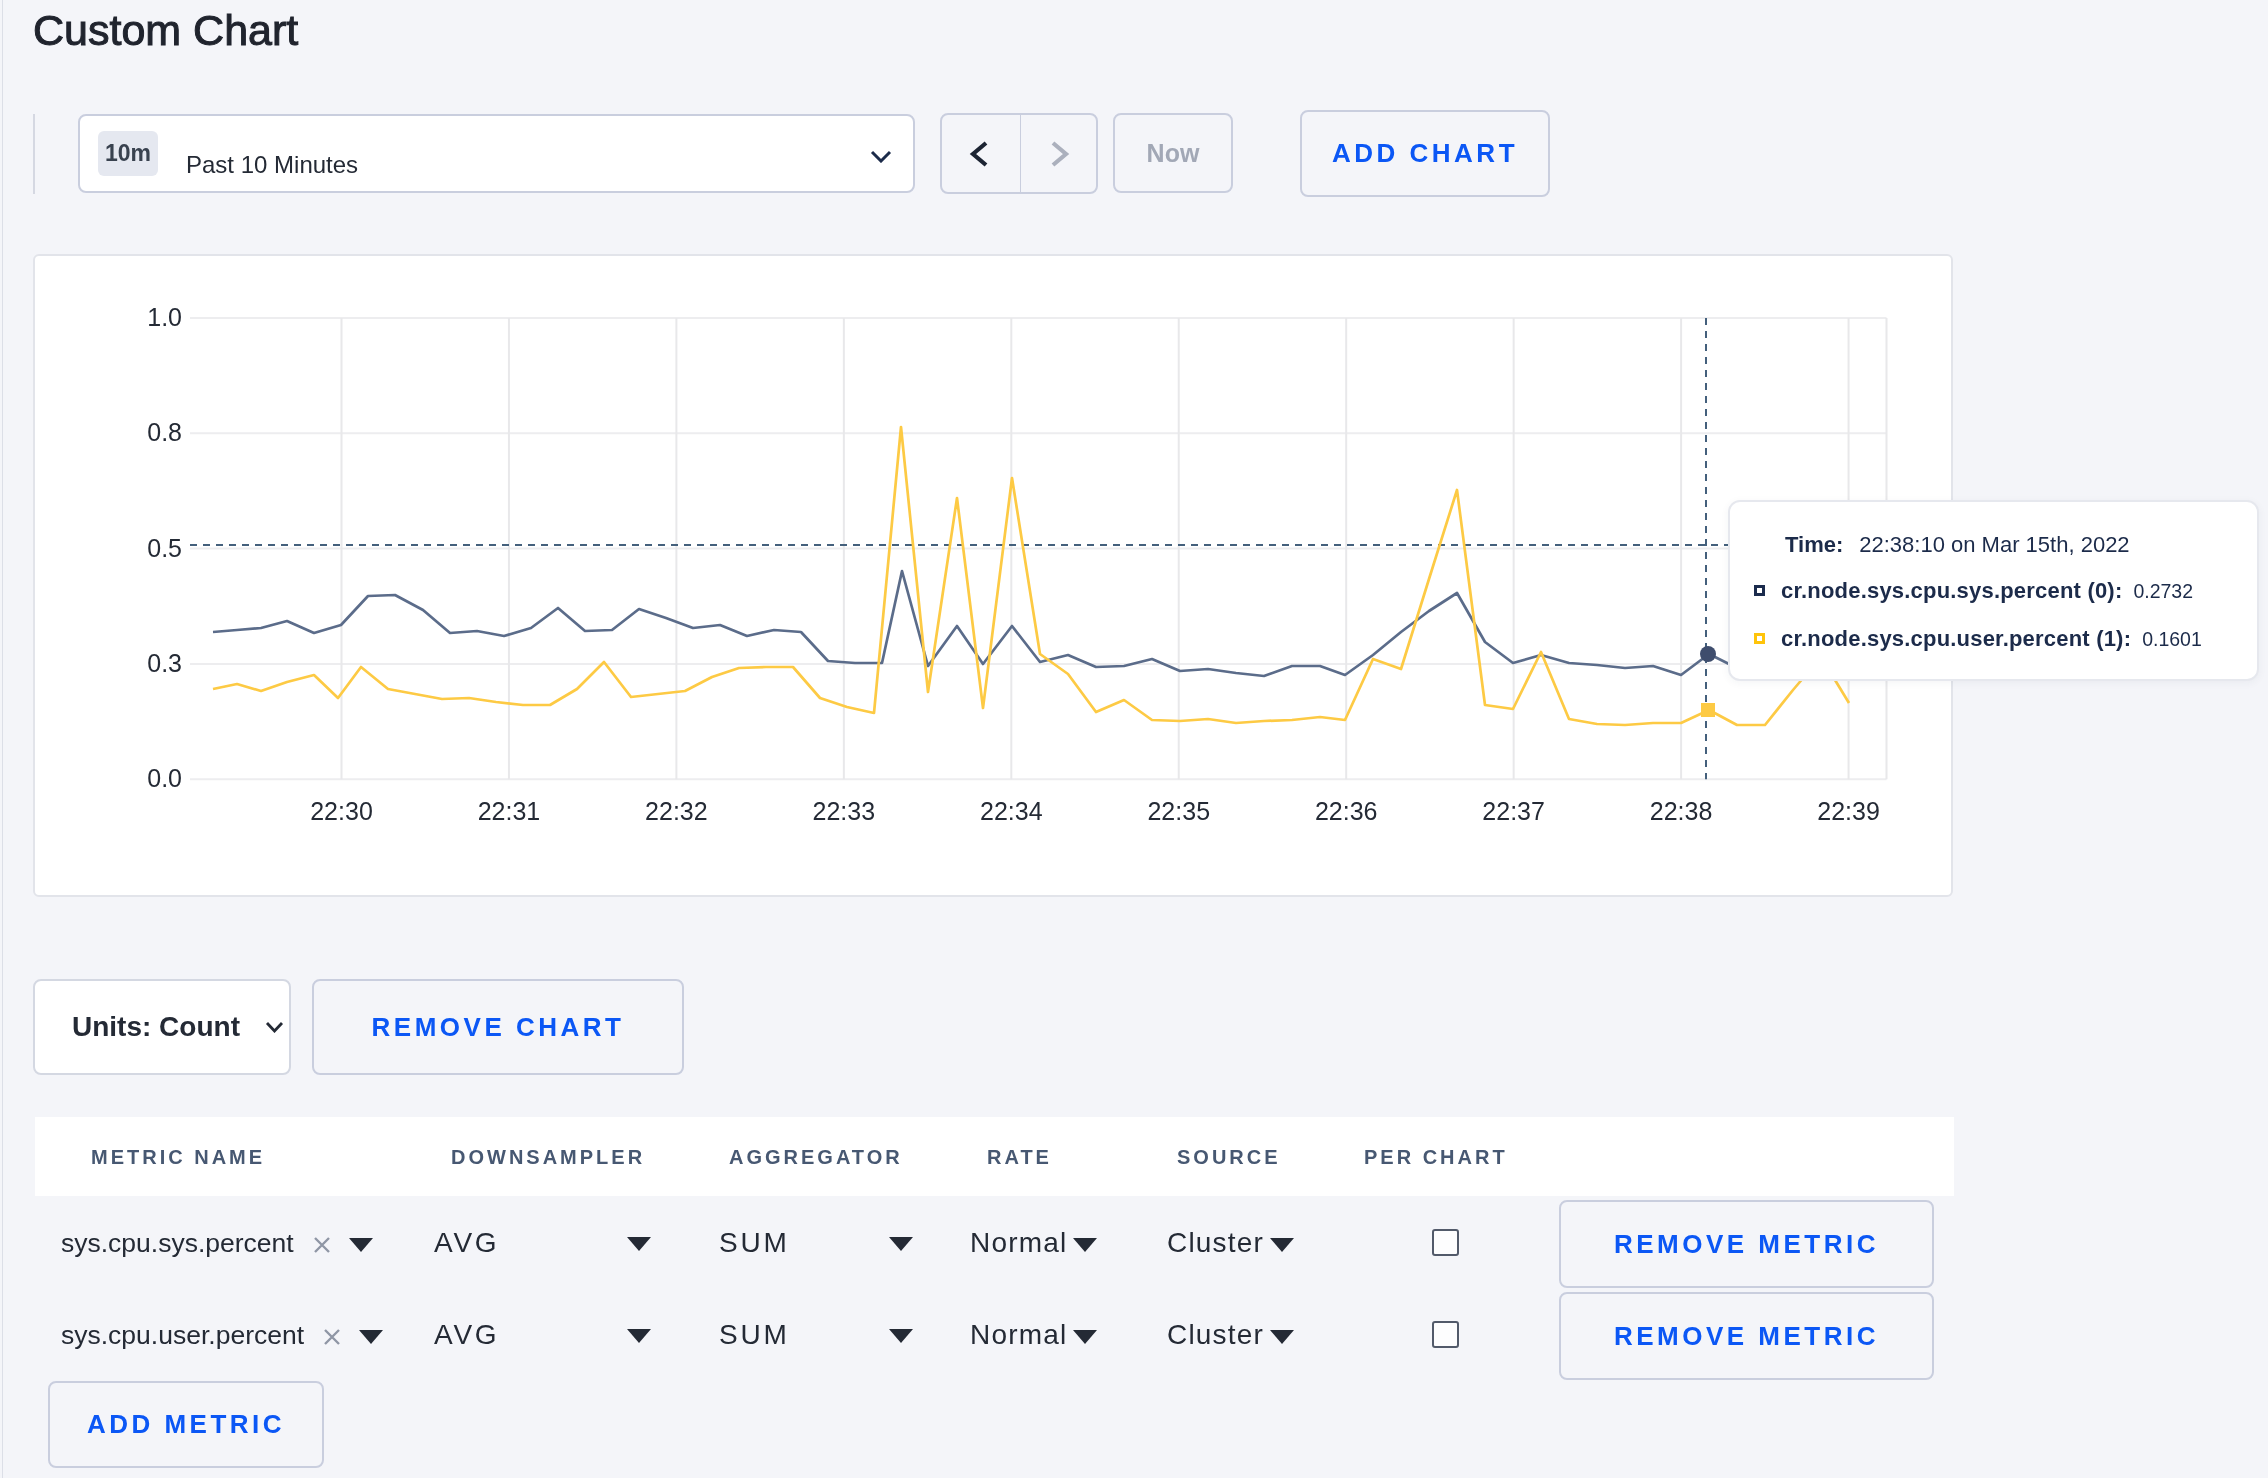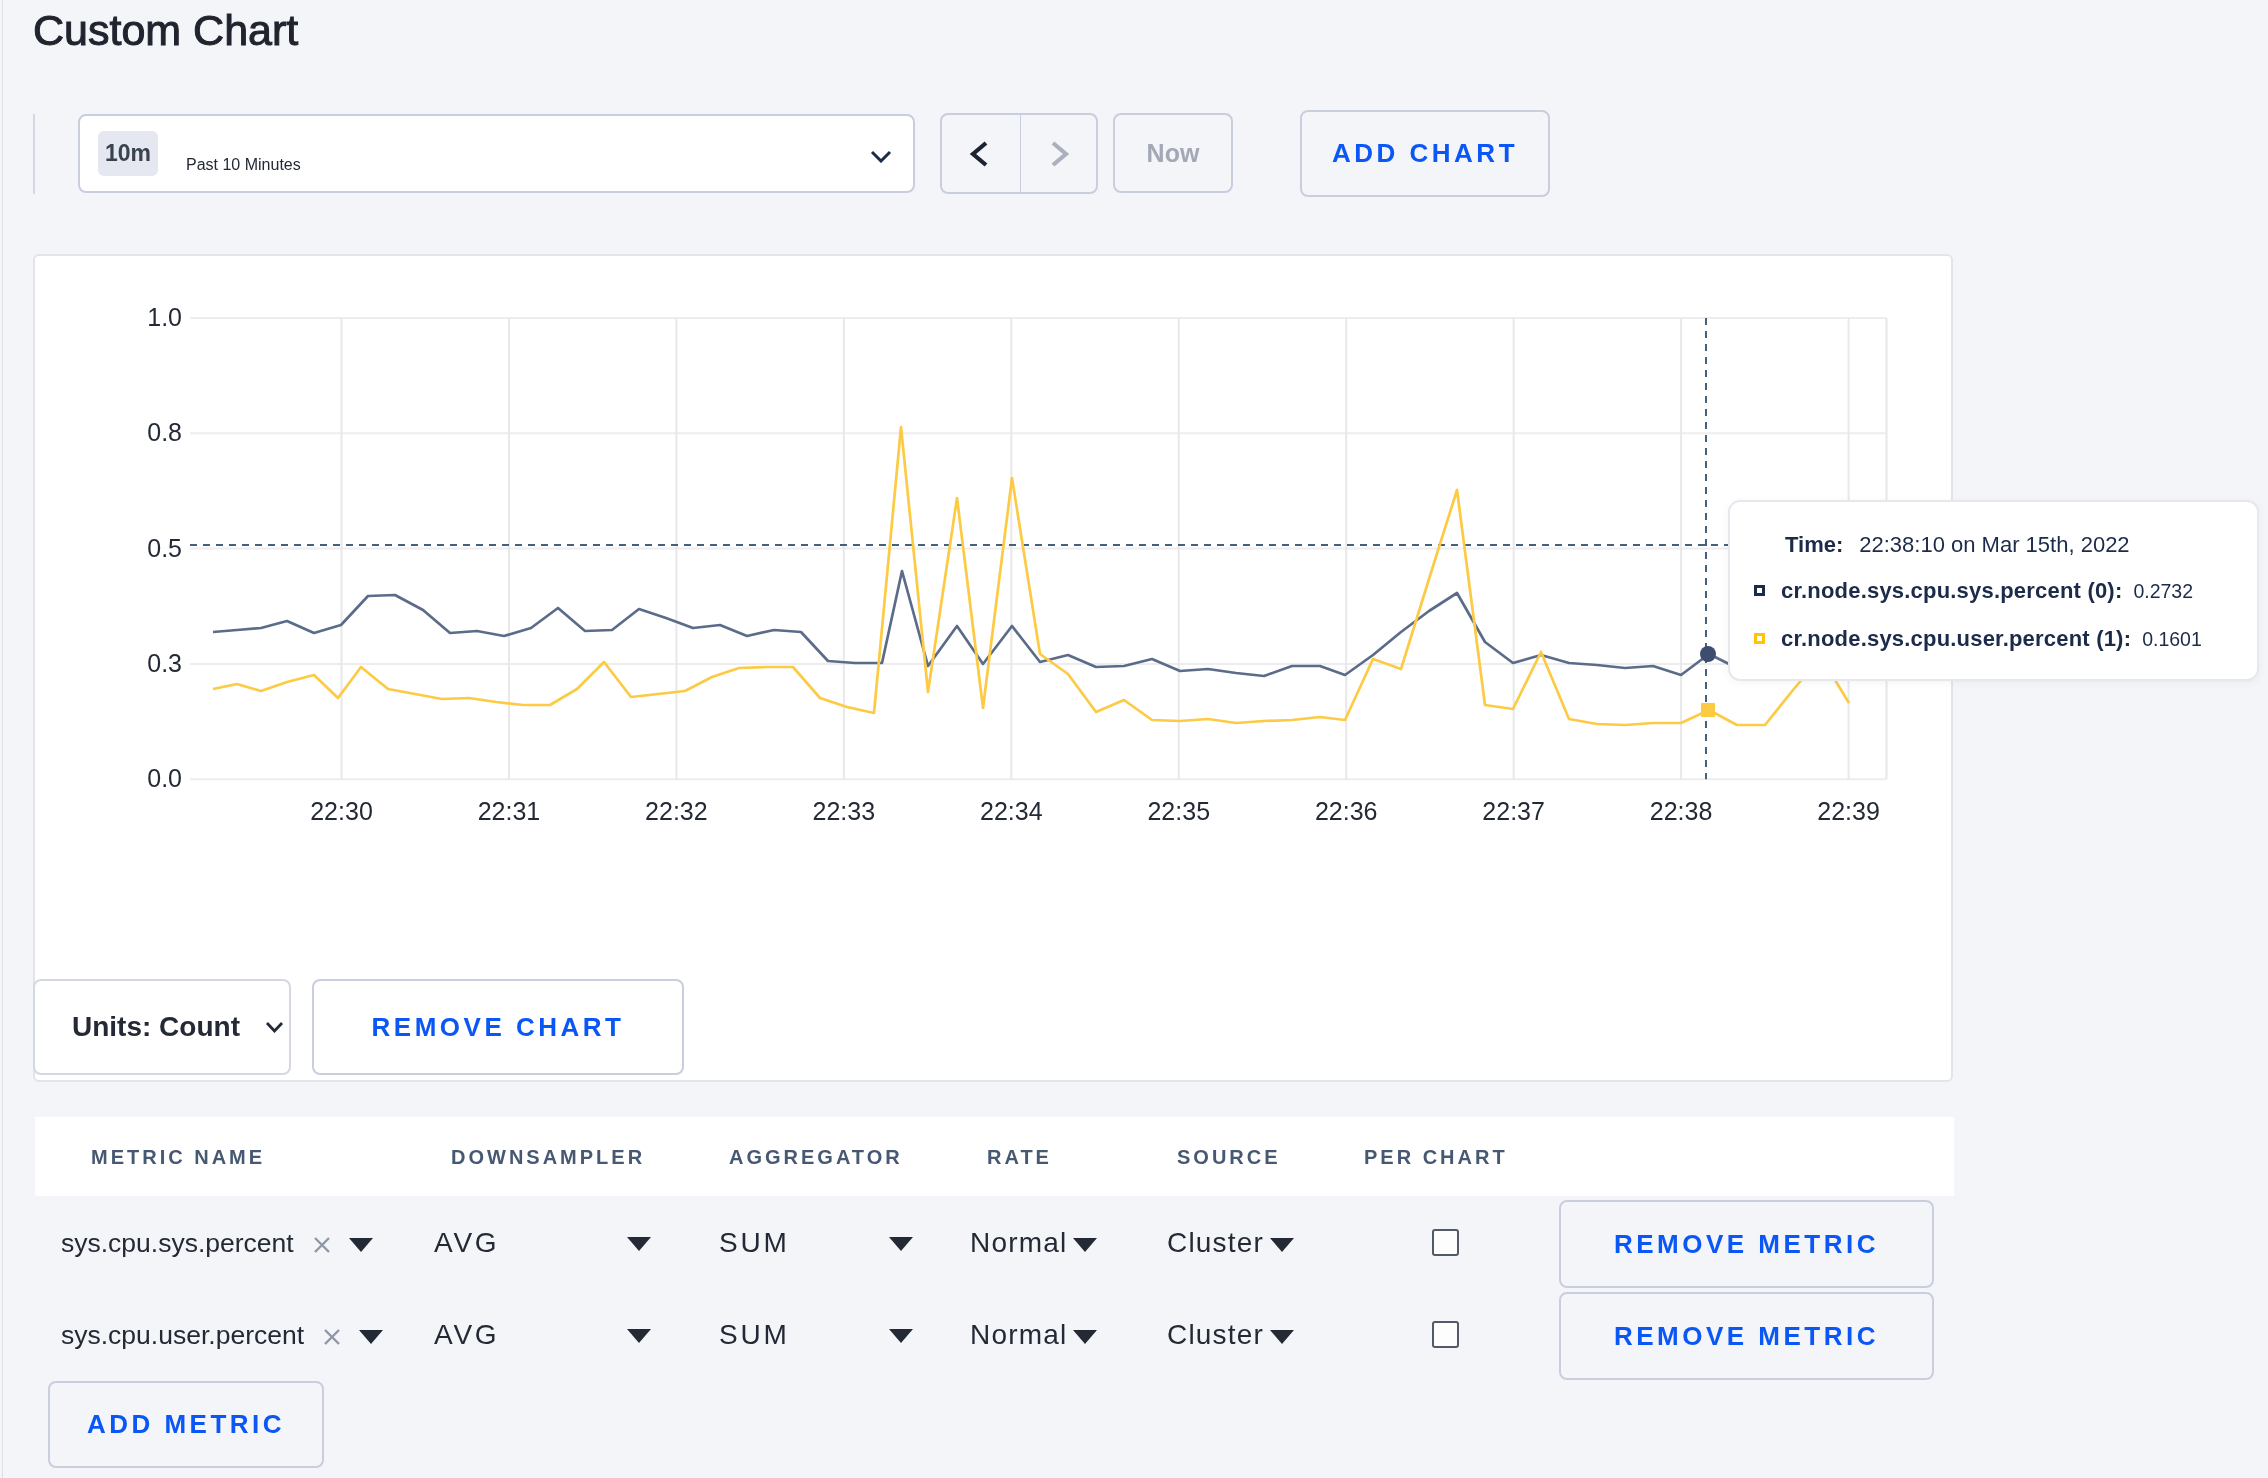--- a/index.html
+++ b/index.html
@@ -10,39 +10,39 @@
 .xic { vertical-align:middle; }
 .tt { position:absolute; white-space:nowrap; font-size:20px; color:#1c2b4a; }
 </style></head>
 <body>
 <div class="abs" style="left:2px;top:0;width:1px;height:1478px;background:#dcdfe7"></div>
 <div class="abs" style="left:33px;top:6px;font-size:43px;font-weight:normal;-webkit-text-stroke:1px #20242e;color:#20242e;">Custom Chart</div>
 
 <div class="abs" style="left:33px;top:114px;width:2px;height:80px;background:#d5d8e2"></div>
 <div class="abs" style="left:78px;top:114px;width:837px;height:79px;background:#fff;border:2px solid #c9cede;border-radius:8px;padding-left:24px;">
   <div class="abs" style="left:18px;top:15px;width:60px;height:45px;background:#e5e8f0;border-radius:6px;display:flex;align-items:center;justify-content:center;font-weight:bold;font-size:23px;color:#39424f;">10m</div>
-  <div class="abs" style="left:106px;top:0;height:97px;display:flex;align-items:center;font-size:16px;">Past 10 Minutes</div>
+  <div class="abs" style="left:106px;top:0;height:97px;display:flex;align-items:center;font-size:24px;">Past 10 Minutes</div>
   <svg class="abs" style="left:790px;top:34px;" width="22" height="13" viewBox="0 0 22 13">
       <path d="M2 2 L11 11 L20 2" fill="none" stroke="#1c2b4a" stroke-width="3"></path>
     </svg>
 </div>
 
 <div class="btn" style="left:940px;top:113px;width:158px;height:81px;">
   <div class="abs" style="left:78px;top:0;width:1px;height:77px;background:#c9cede"></div>
   <svg class="abs" style="left:25px;top:24px" width="24" height="30" viewBox="0 0 24 30">
       <path d="M19 4 L6 15 L19 26" fill="none" stroke="#1c2433" stroke-width="4.2"></path>
     </svg>
   <svg class="abs" style="left:106px;top:24px" width="24" height="30" viewBox="0 0 24 30">
       <path d="M5 4 L18 15 L5 26" fill="none" stroke="#abb0bd" stroke-width="4.2"></path>
     </svg>
 </div>
 <div class="btn" style="left:1113px;top:113px;width:120px;height:80px;font-size:25px;color:#a2a8b6;font-weight:bold;">Now</div>
 <div class="btn blue" style="left:1300px;top:110px;width:250px;height:87px;font-size:26px;">ADD CHART</div>
 
-<div class="abs" style="left:33px;top:254px;width:1920px;height:828px;background:#fff;border:2px solid #e2e4ea;border-radius:6px;">
+<div class="abs" style="left:33px;top:254px;width:1920px;height:643px;background:#fff;border:2px solid #e2e4ea;border-radius:6px;">
 <svg width="1920" height="643" viewBox="0 0 1920 643" style="position:absolute;left:0;top:0">
 <style>.ax{font-family:"Liberation Sans",sans-serif;font-size:25px;fill:#242a35;}</style>
 <line x1="155" y1="62" x2="1851.5" y2="62" stroke="#ededef" stroke-width="2"></line>
       <line x1="155" y1="177.3" x2="1851.5" y2="177.3" stroke="#ededef" stroke-width="2"></line>
       <line x1="155" y1="292.6" x2="1851.5" y2="292.6" stroke="#ededef" stroke-width="2"></line>
       <line x1="155" y1="408" x2="1851.5" y2="408" stroke="#ededef" stroke-width="2"></line>
       <line x1="155" y1="523.3" x2="1851.5" y2="523.3" stroke="#ededef" stroke-width="2"></line>
       <line x1="306.5" y1="62" x2="306.5" y2="523.3" stroke="#e8e8ea" stroke-width="2"></line>
       <line x1="473.95" y1="62" x2="473.95" y2="523.3" stroke="#e8e8ea" stroke-width="2"></line>
       <line x1="641.4" y1="62" x2="641.4" y2="523.3" stroke="#e8e8ea" stroke-width="2"></line>

